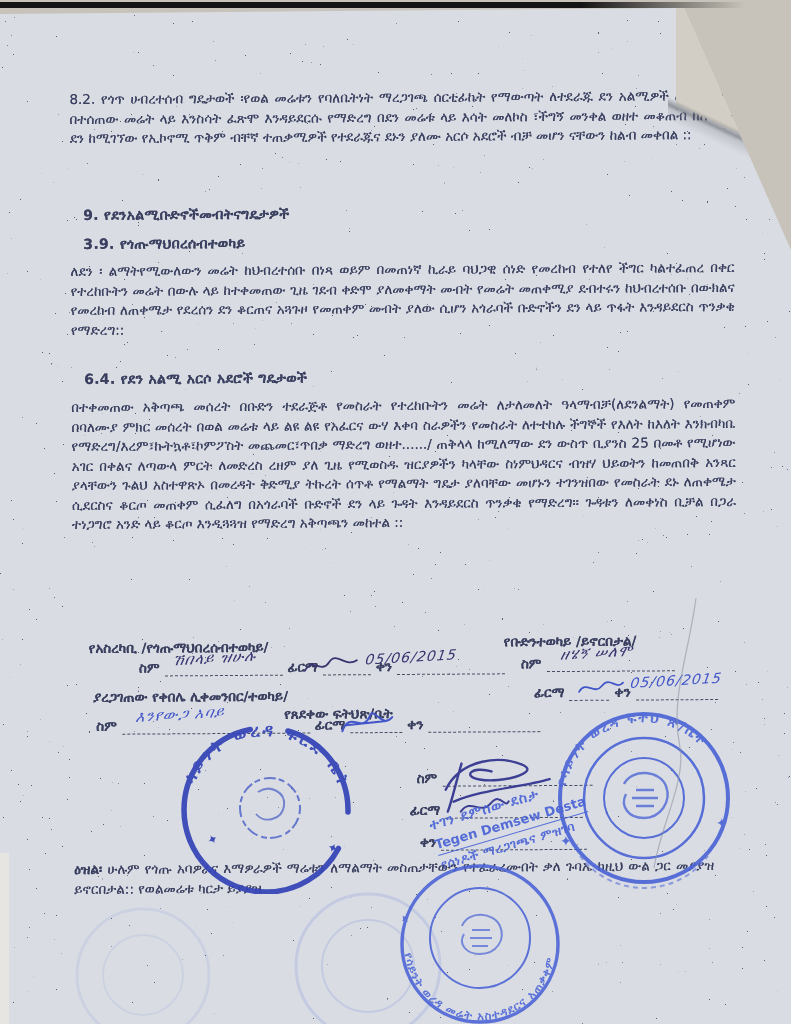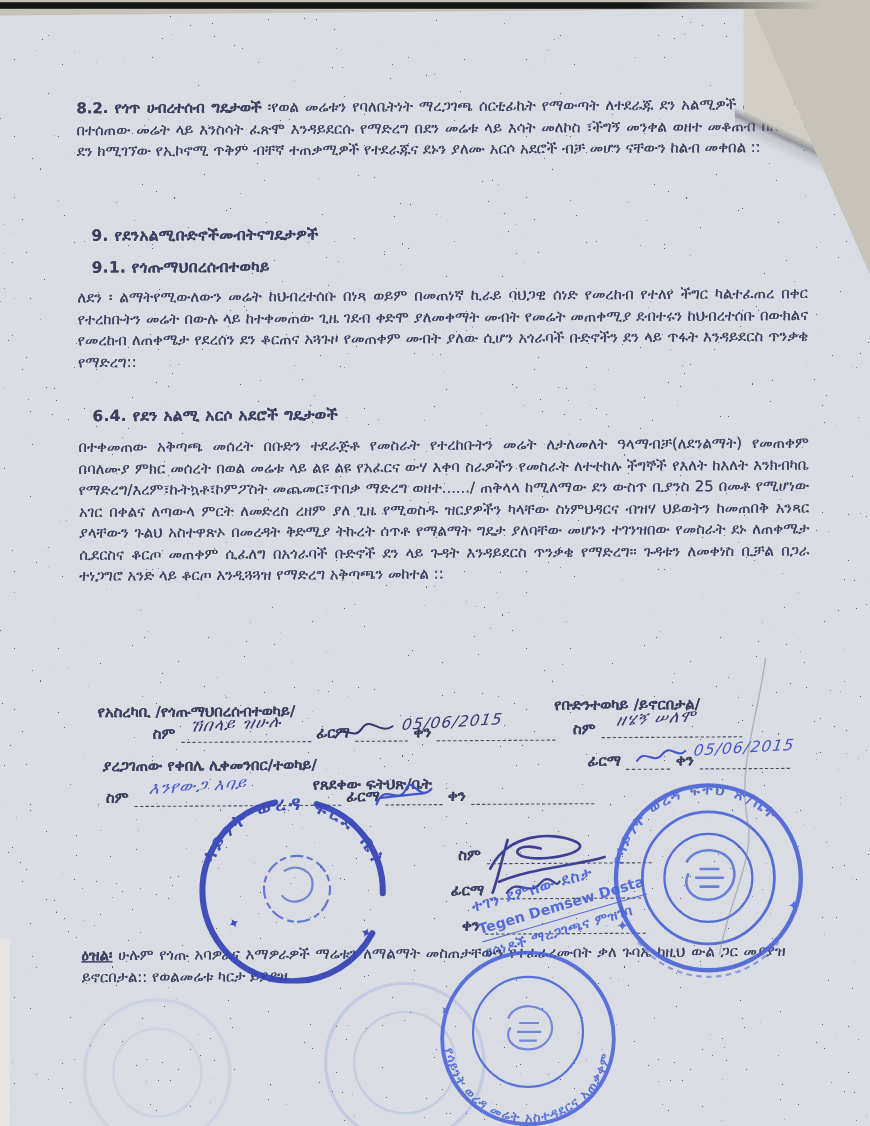--- a/index.html
+++ b/index.html
@@ -22,41 +22,41 @@
   
   .fold{position:absolute;top:0;left:676px;width:115px;height:250px;
     background:linear-gradient(205deg,#d2cec5 49%,rgba(0,0,0,0) 50%);}
   .fold-shadow{position:absolute;top:0;left:668px;width:123px;height:252px;
     background:linear-gradient(205deg,rgba(0,0,0,0) 47.2%,rgba(90,90,100,.55) 49.6%,rgba(120,120,130,.25) 51%,rgba(0,0,0,0) 55%);}
   .edge-left{position:absolute;left:0;top:845px;width:9px;height:171px;background:#e9e7e1;opacity:.8}
 
   .content{position:absolute;inset:0;transform:rotate(-.35deg);color:var(--ink);
     text-shadow:0 0 .5px rgba(45,50,85,.75);}
   .para{position:absolute;left:72px;width:664px;font-size:13.5px;line-height:19.5px;text-align:justify}
-  .para b{font-weight:700}
+  .para b{font-weight:400}
   .hd{position:absolute;left:85px;font-size:14px;font-weight:700;letter-spacing:.3px}
 
   .row{position:absolute;display:flex;align-items:flex-end;column-gap:5px;font-size:13.5px;white-space:nowrap}
   .lbl{font-weight:700}
   .lead{display:inline-block;height:15px;border-bottom:1.6px dashed #474c63}
   .party{position:absolute;font-size:13.5px;font-weight:700}
 
   .hand{position:absolute;font-style:italic;color:var(--hand);transform:skewX(-12deg) rotate(-3deg);
     letter-spacing:1px;font-size:15px;text-shadow:none;white-space:nowrap}
   .hand.dk{color:#38346f}
   .hand.blue{color:#4356c9}
 
   .name-stamp{position:absolute;left:428px;top:768px;width:280px;transform:rotate(-16deg);
     color:var(--stamp2);text-shadow:none;line-height:20px;opacity:.92}
   .name-stamp .l1{font-size:14px;font-weight:700;letter-spacing:1px}
   .name-stamp .l2{font-size:13px;font-weight:700;border-bottom:1.5px solid var(--stamp2);display:inline-block}
   .name-stamp .l3{font-size:12.5px;font-weight:700;letter-spacing:.5px}
 
   svg text{text-shadow:none}
-  .footer-note .u{text-decoration:underline;font-weight:700}
+  .footer-note .u{font-weight:700}
 </style>
 </head>
 <body>
 
 <div id="scan">
   <div class="scan-edge"></div>
 
   <div class="paper">
 
     <svg class="noise" width="791" height="1016">
@@ -76,21 +76,21 @@
         <b>የጎጥ ሀብረተሰብ ግዴታወች</b>
         <span>፡የወል መሬቱን የባለቤትነት ማረጋገጫ ሰርቲፊኬት የማውጣት ለተደራጁ ደን አልሚዎች ለደን ልማት በተሰጠው መሬት ላይ እንስሳት ፈጽሞ እንዳይደርሱ የማድረግ በደን መሬቱ ላይ እሳት መለኮስ ፣ችግኝ መንቀል ወዘተ መቆጠብ ከለማው ደን ከሚገኘው የኢኮኖሚ ጥቅም ብቸኛ ተጠቃሚዎች የተደራጁና ደኑን ያለሙ አርሶ አደሮች ብቻ መሆን ናቸውን ከልብ መቀበል ::</span>
       </p>
 
       <div class="hd" style="top:197px">
         <span>9.</span>
         <span>የደንአልሚቡድኖችመብትናግዴታዎች</span>
       </div>
 
       <div class="hd" style="top:226px">
-        <span>9.1.</span>
+        <span>3.9.</span>
         <span>የጎጡማህበረሰብተወካይ</span>
       </div>
       <p class="para" style="top:252px">
         <span>ለደን ፡ ልማትየሚውለውን መሬት ከህብረተሰቡ በነጻ ወይም በመጠነኛ ኪራይ ባህጋዊ ሰነድ የመረከብ የተለየ ችግር ካልተፈጠረ በቀር የተረከቡትን መሬት በውሉ ላይ ከተቀመጠው ጊዜ ገደብ ቀድሞ ያለመቀማት መብት የመሬት መጠቀሚያ ደብተሩን ከህብረተሰቡ በውክልና የመረከብ ለጠቀሜታ የደረሰን ደን ቆርጠና አጓጉዞ የመጠቀም መብት ያለው ሲሆን አጎራባች ቡድኖችን ደን ላይ ጥፋት እንዳይደርስ ጥንቃቄ የማድረግ::</span>
       </p>
 
       <div class="hd" style="top:361px">
         <span>6.4.</span>
         <span>የደን አልሚ አርሶ አደሮች ግዴታወች</span>
       </div>

